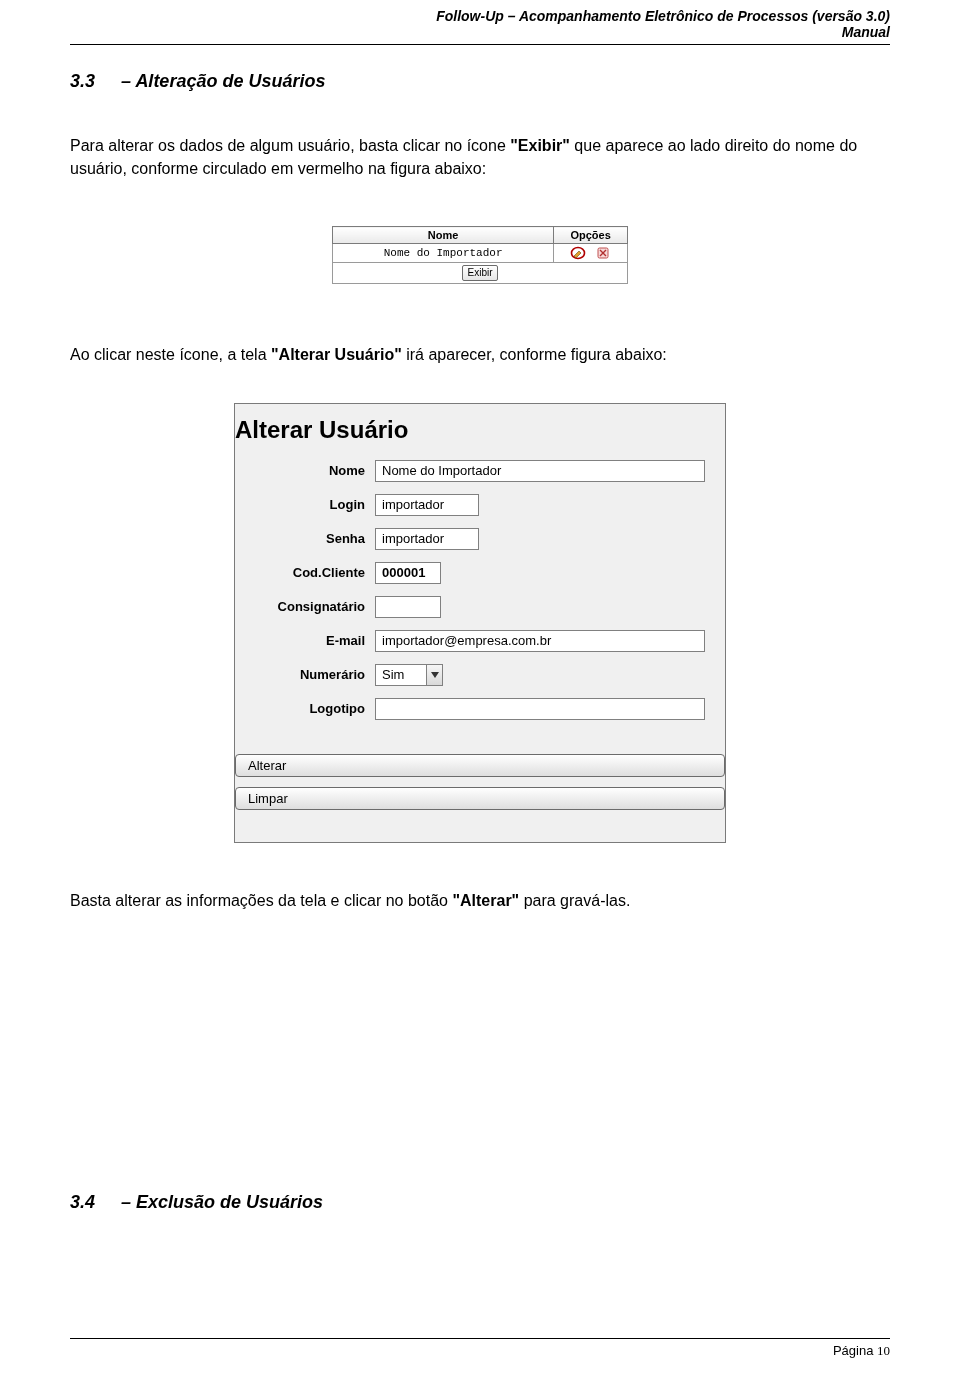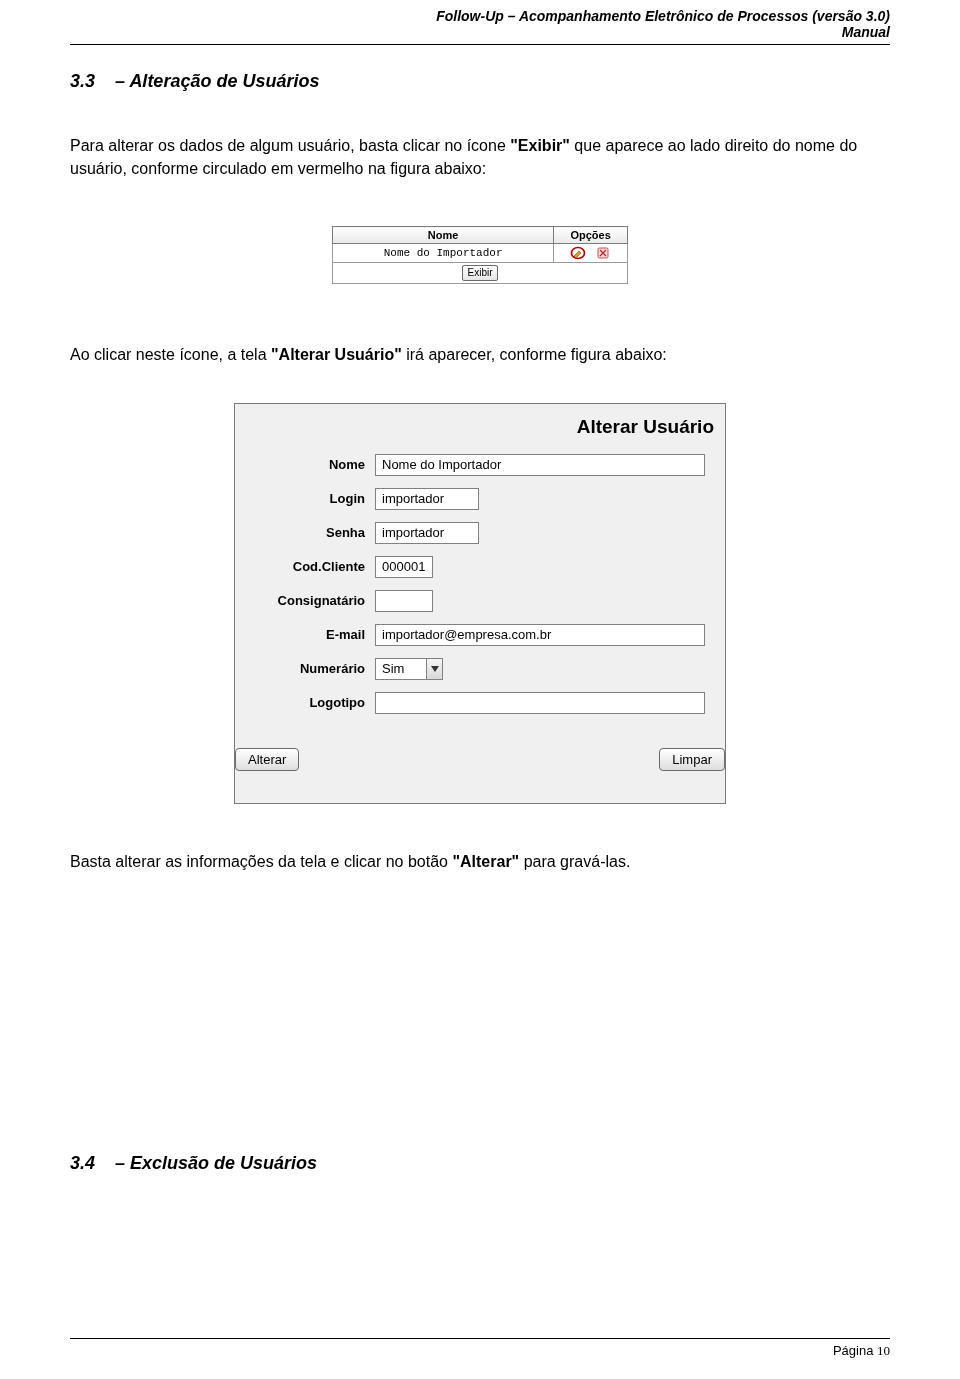--- a/index.html
+++ b/index.html
@@ -28,21 +28,21 @@
     padding-bottom: 4px;
     border-bottom: 1px solid #000;
     flex-direction: column;
   }
   .section-heading {
     font-style: italic;
     font-weight: bold;
     font-size: 18px;
     margin-top: 26px;
     display: flex;
-    gap: 20px;
+    gap: 26px;
   }
   .body-para {
     font-size: 16px;
     line-height: 1.45;
     margin-top: 42px;
   }
   .bold { font-weight: bold; }
   .nome-table-wrap {
     width: 296px;
     margin: 46px auto 0 auto;
@@ -95,23 +95,23 @@
 
   .alterar-panel {
     width: 492px;
     margin: 36px auto 0 auto;
     background: #f0f0f0;
     border: 1px solid #7a7a7a;
     box-sizing: border-box;
     padding: 0 0 32px 0;
   }
   .panel-title {
-    text-align: right;
-    font-weight: bold;
-    font-size: 19px;
+    text-align: left;
+    font-weight: bold;
+    font-size: 24px;
     font-family: Verdana, Arial, sans-serif;
     color: #000;
     padding: 12px 11px 16px 0;
   }
   .form-row {
     display: flex;
     align-items: center;
     margin: 0 0 12px 0;
   }
   .form-label {
@@ -128,43 +128,44 @@
     height: 22px;
     box-sizing: border-box;
     padding: 2px 6px;
     font-family: Verdana, Arial, sans-serif;
     font-size: 13px;
     display: flex;
     align-items: center;
   }
   .w-wide { width: 330px; }
   .w-med  { width: 104px; }
-  .w-small{ width: 58px; }
+  .w-small{ width: 66px; font-weight: bold; }
   .w-sel  { width: 52px; }
   .select-wrap {
     display: inline-flex;
     align-items: stretch;
   }
   .select-arrow {
     width: 16px;
     height: 22px;
     box-sizing: border-box;
     border: 1px solid #808080;
     border-left: none;
     background: linear-gradient(#f6f6f6, #d9d9d9);
     display: flex;
     align-items: center;
     justify-content: center;
   }
   .select-arrow svg { display: block; }
   .panel-buttons {
     display: flex;
-    justify-content: space-between;
+    justify-content: center;
     gap: 10px;
     margin-top: 34px;
+    flex-direction: column;
   }
   .panel-btn {
     border: 1px solid #6b6b6b;
     border-radius: 4px;
     background: linear-gradient(#ffffff, #dedede);
     font-family: Verdana, Arial, sans-serif;
     font-size: 13px;
     padding: 3px 12px;
   }
   .doc-footer {

